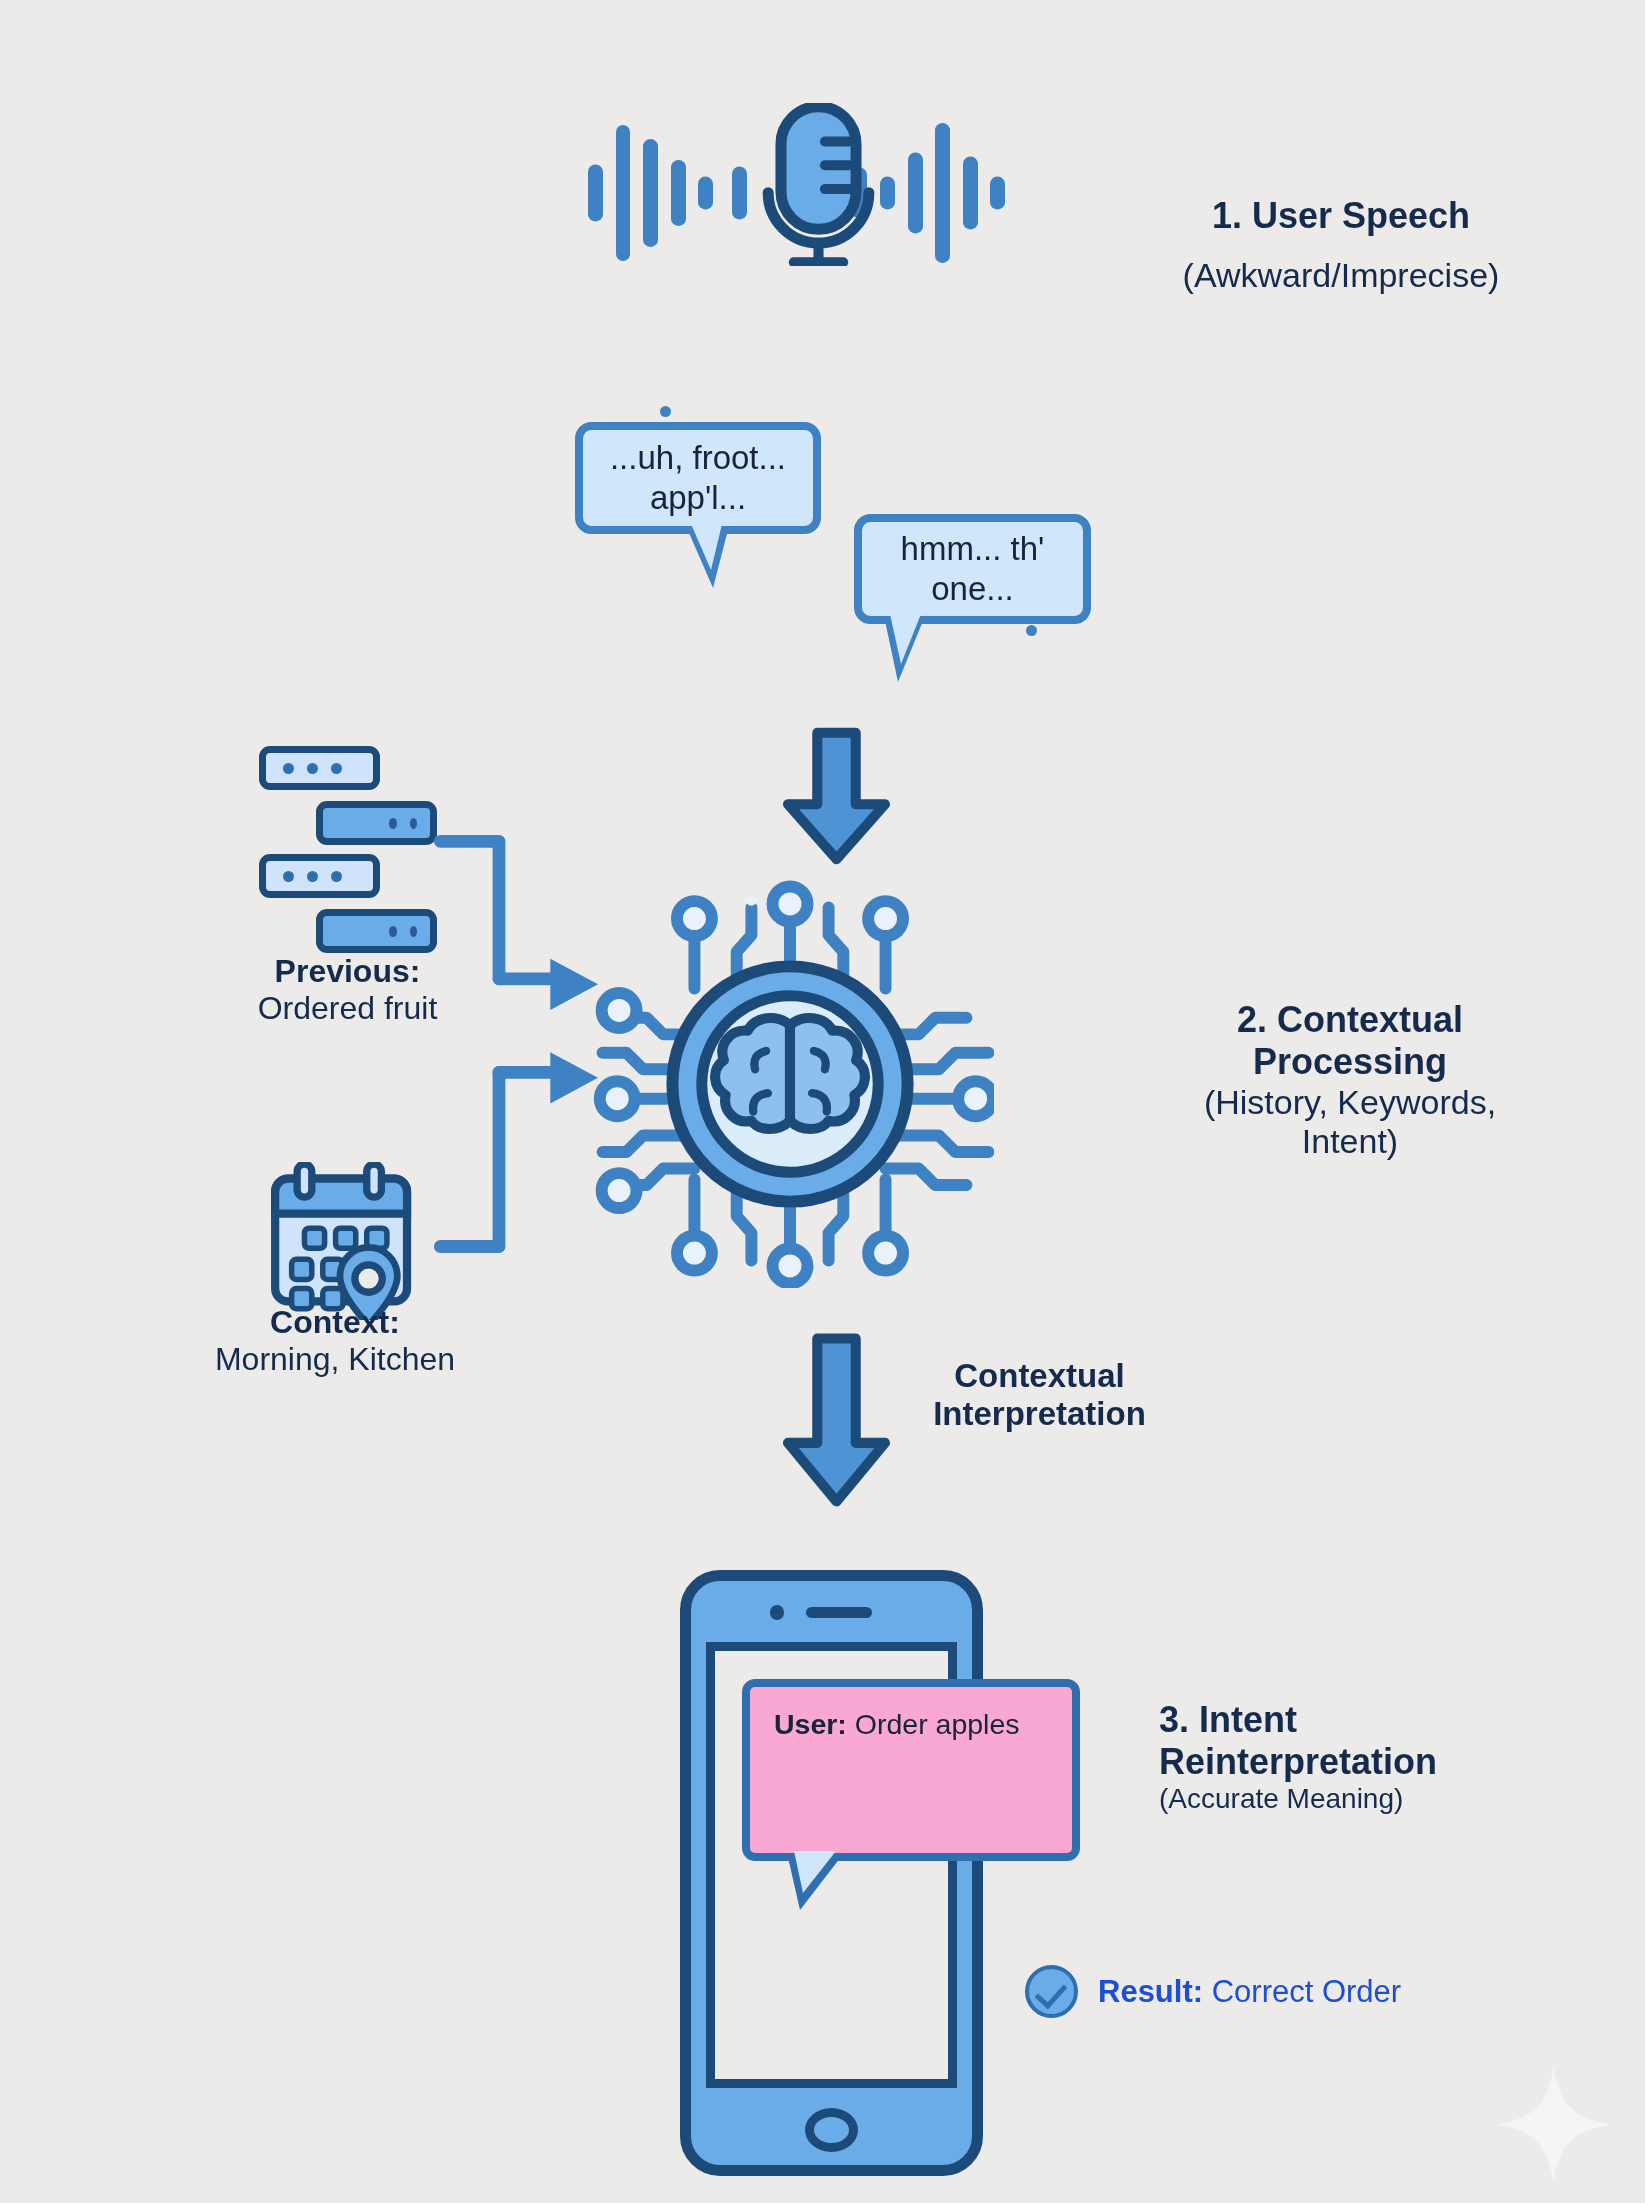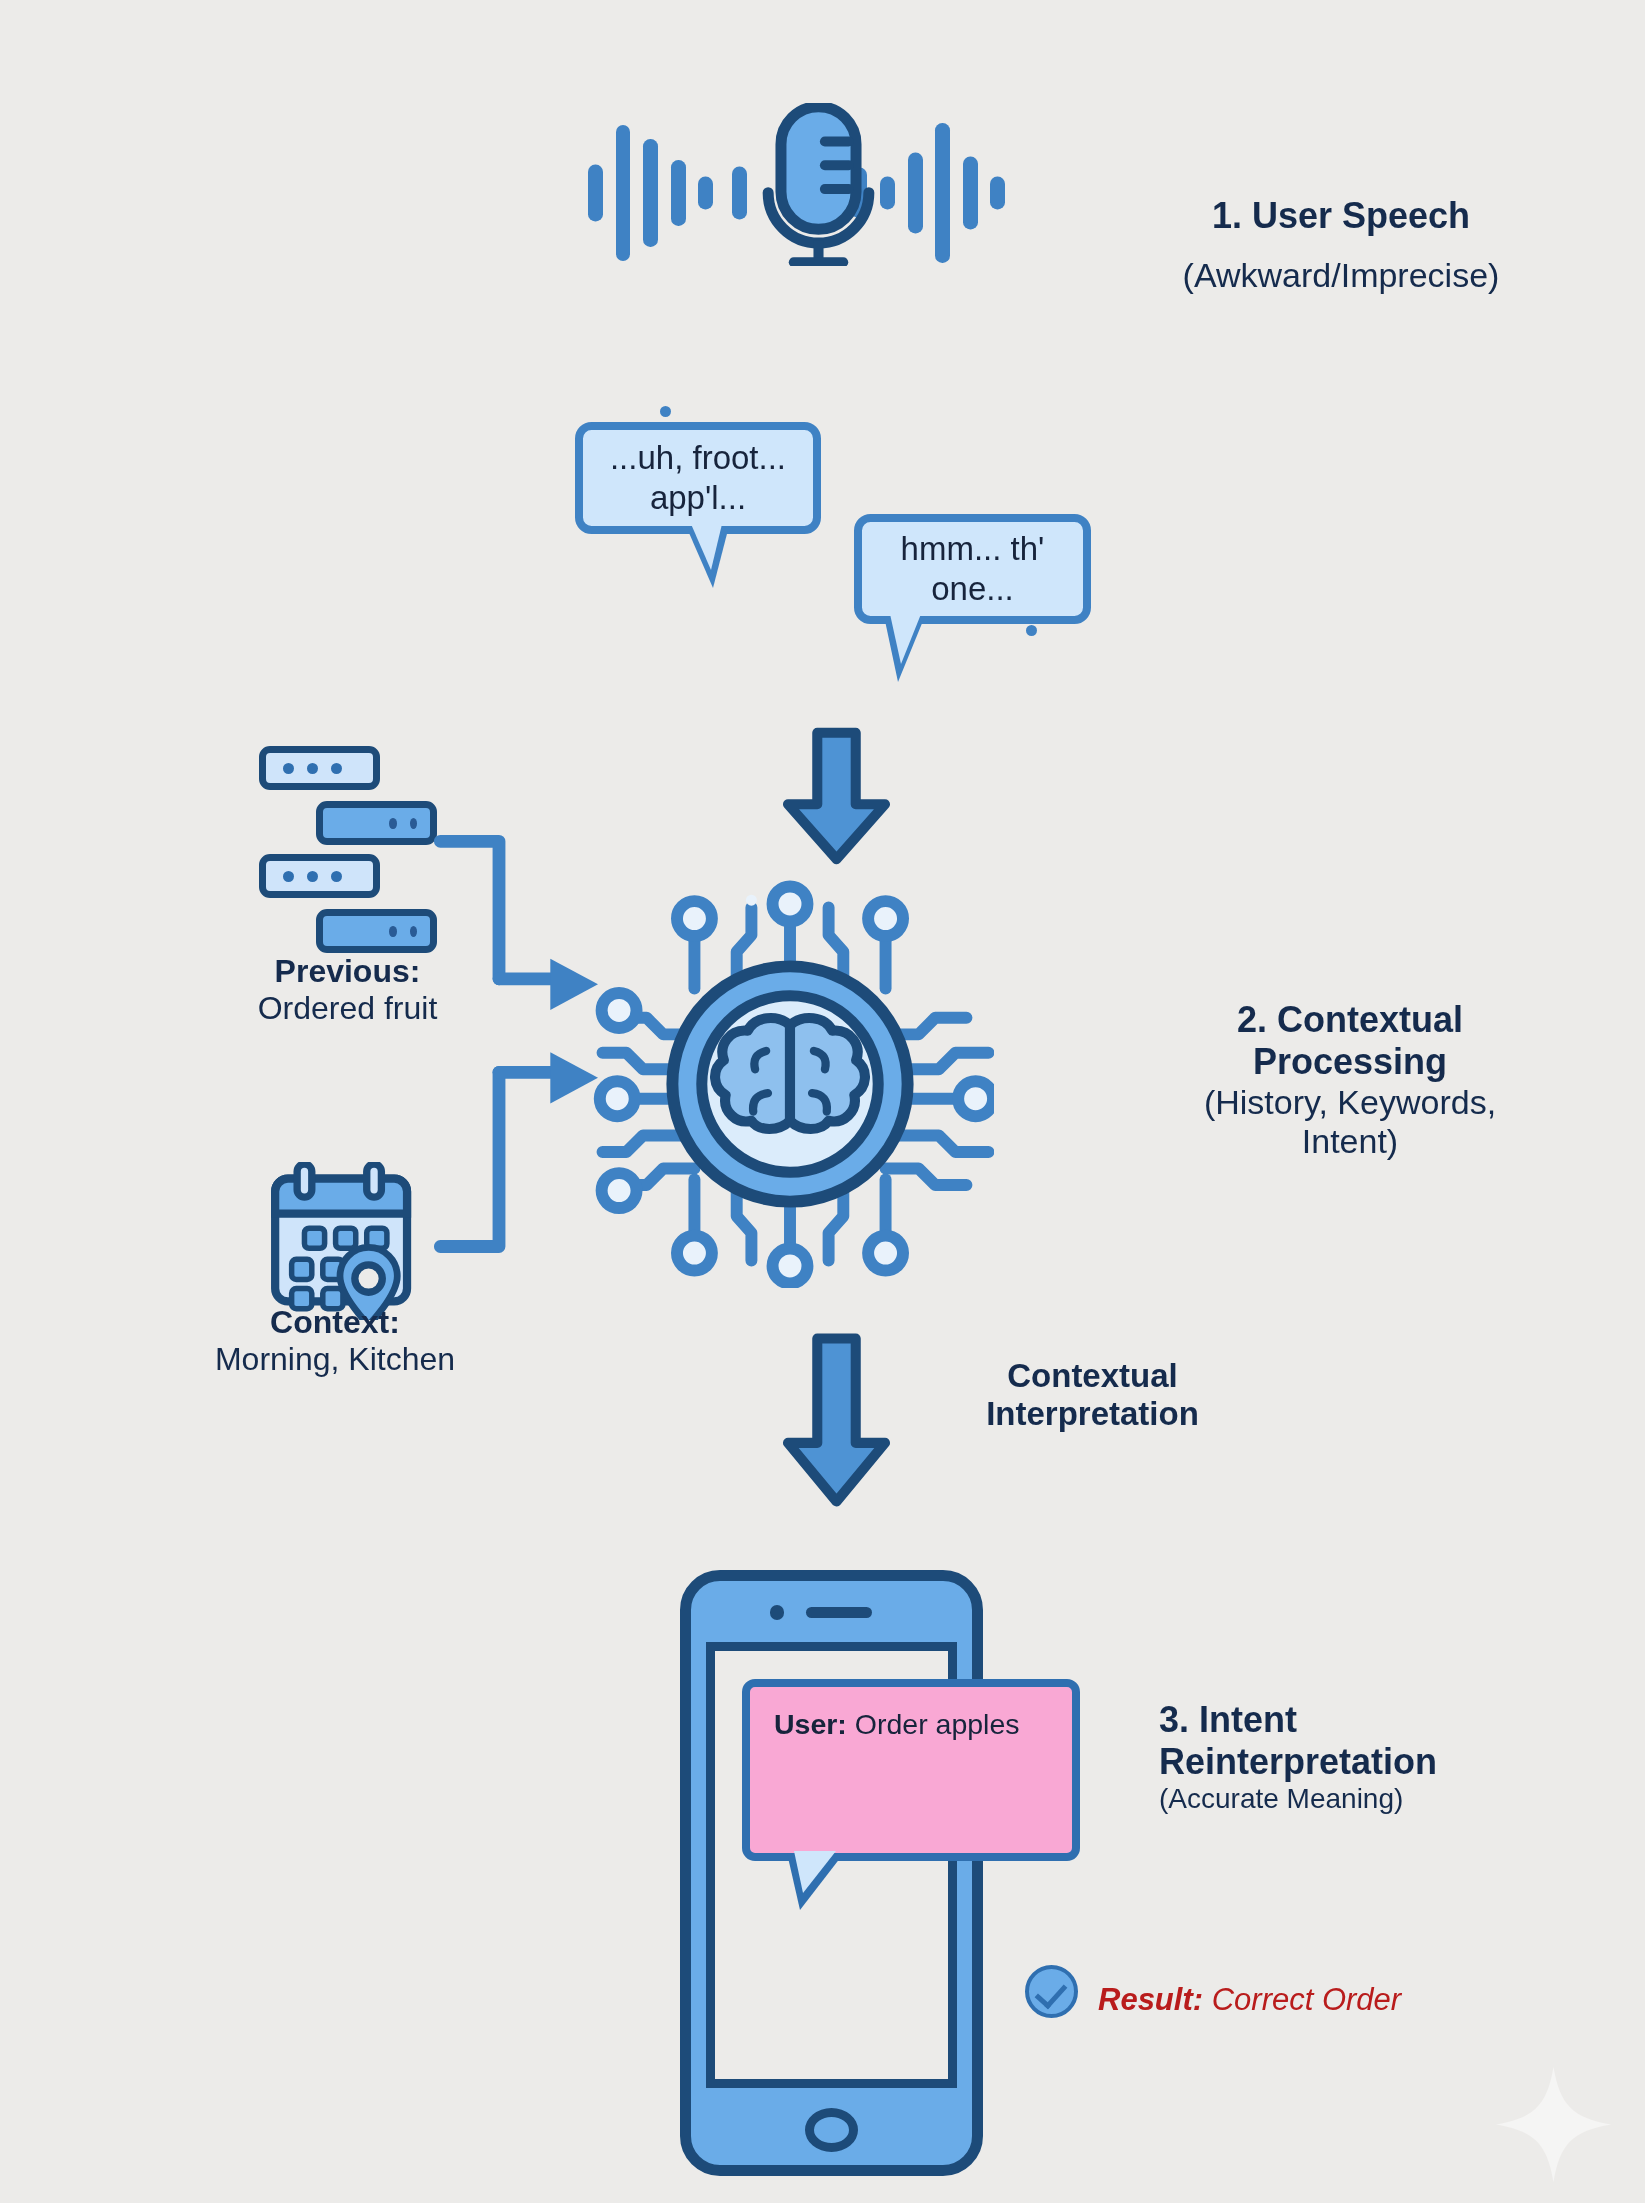--- a/index.html
+++ b/index.html
@@ -143,21 +143,21 @@
 
   
   #connectors { position: absolute; left: 422px; top: 808px; width: 275px; height: 459px; }
 
   
   #step2-text { left: 1093px; top: 999px; width: 514px; text-align: center; }
   #step2-text .t1 { font-size: 36px; }
   #step2-text .t2 { font-size: 34px; }
 
   
-  #interp-text { left: 909px; top: 1357px; width: 367px; text-align: center; font-size: 33px; }
+  #interp-text { left: 856px; top: 1357px; width: 367px; text-align: center; font-size: 33px; }
 
   
   #phone { position: absolute; left: 680px; top: 1570px; width: 303px; height: 606px; }
   #phone .body {
     position: absolute; inset: 0;
     background: #6aace8;
     border: 11px solid #1d4b79;
     border-radius: 40px;
     box-sizing: border-box;
   }
@@ -212,23 +212,22 @@
   .who { font-weight: bold; }
 
   
   #step3-text { left: 1159px; top: 1699px; width: 478px; }
   #step3-text .t1 { font-size: 36px; }
   #step3-text .t2 { font-size: 28px; }
 
   
   #result-row {
     position: absolute; left: 1025px; top: 1965px;
-    display: flex; align-items: flex-end; gap: 20px;
-    color: #b91c1c;
-    font-style: italic;
+    display: flex; align-items: center; gap: 20px;
+    color: #1d4ed8;
   }
   #result-row .check {
     width: 53px; height: 53px; border-radius: 50%;
     background: #6aace8; border: 4.6px solid #2f6fb0;
     box-sizing: border-box; position: relative; flex: 0 0 auto;
   }
   #result-row .check::after {
     content: ""; position: absolute;
     left: 13px; top: 9.2px; width: 13px; height: 24px;
     border-right: 5.5px solid #2f6fb0; border-bottom: 5.5px solid #2f6fb0;

